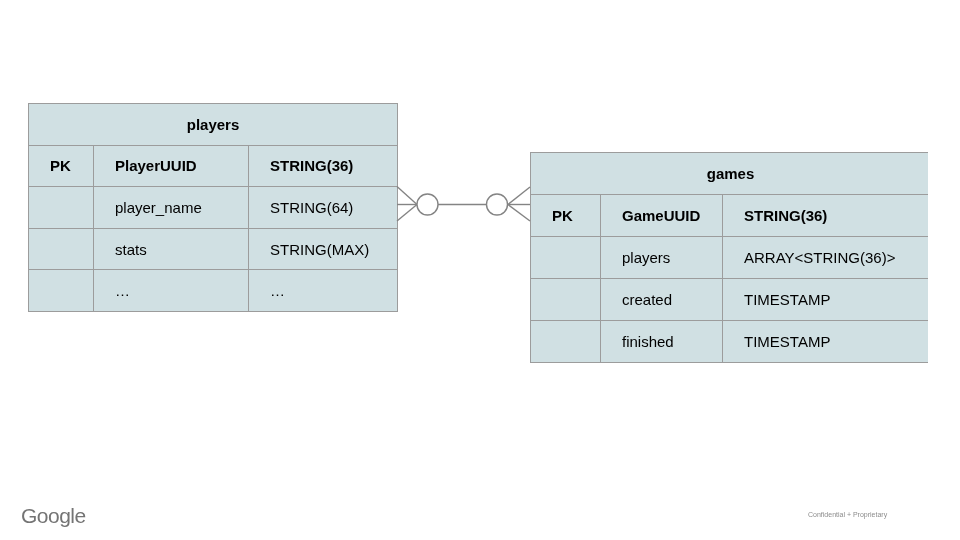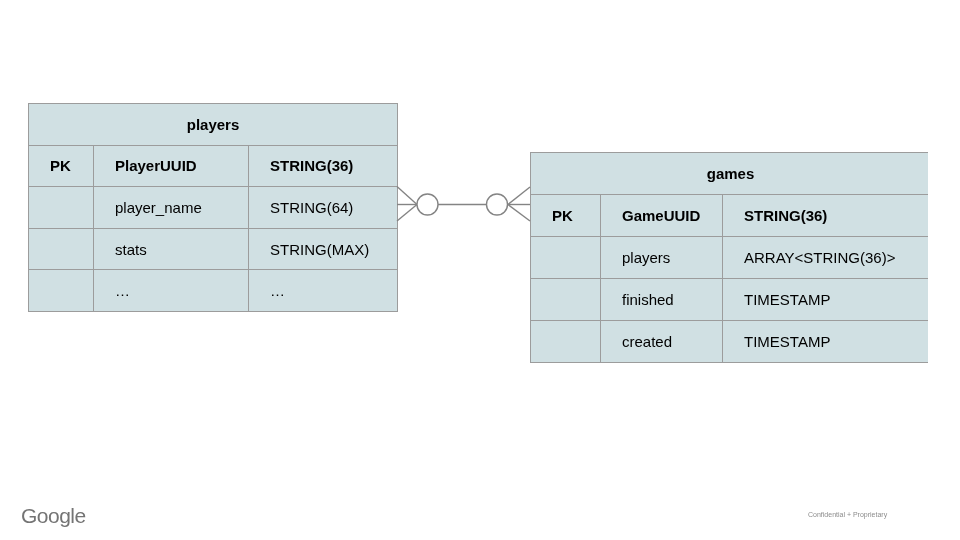--- a/index.html
+++ b/index.html
@@ -116,26 +116,26 @@
           <td class="c-name b">GameUUID</td>
           <td class="c-type b">STRING(36)</td>
         </tr>
         <tr>
           <td class="c-key"></td>
           <td class="c-name">players</td>
           <td class="c-type">ARRAY&lt;STRING(36)&gt;</td>
         </tr>
         <tr>
           <td class="c-key"></td>
-          <td class="c-name">finished</td>
+          <td class="c-name">created</td>
           <td class="c-type">TIMESTAMP</td>
         </tr>
         <tr>
           <td class="c-key"></td>
-          <td class="c-name">created</td>
+          <td class="c-name">finished</td>
           <td class="c-type">TIMESTAMP</td>
         </tr>
       </tbody>
   </table>
 
   <svg class="connector-svg" viewBox="0 0 136 50">
     <g stroke="#848484" stroke-width="1.4" fill="none">
 
       <path d="M1 6.5 L21 24.5"></path>
       <path d="M1 24.5 L21 24.5"></path>

